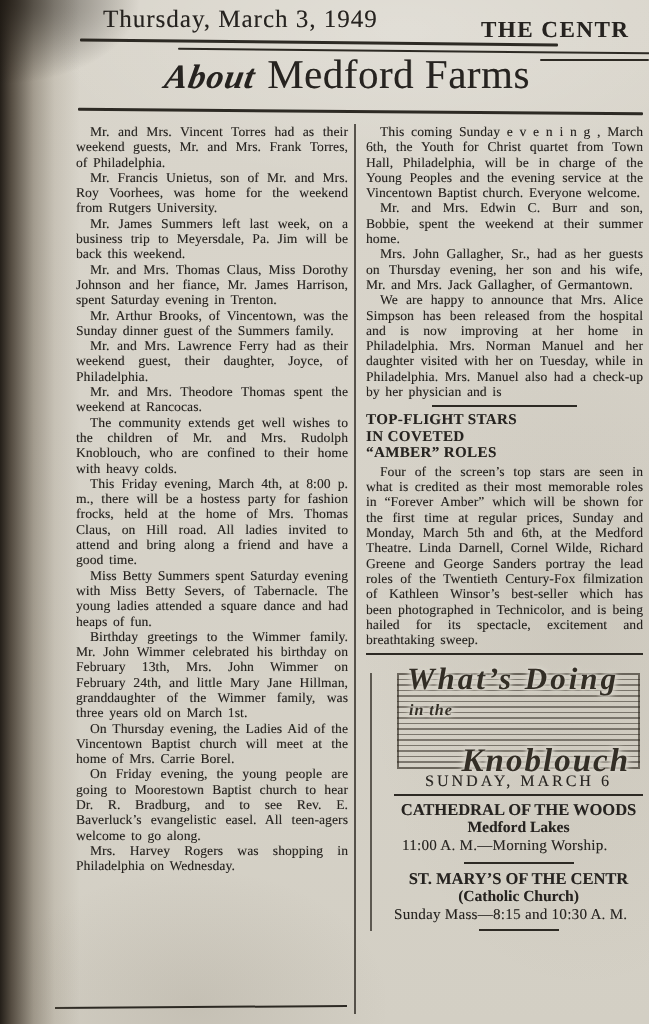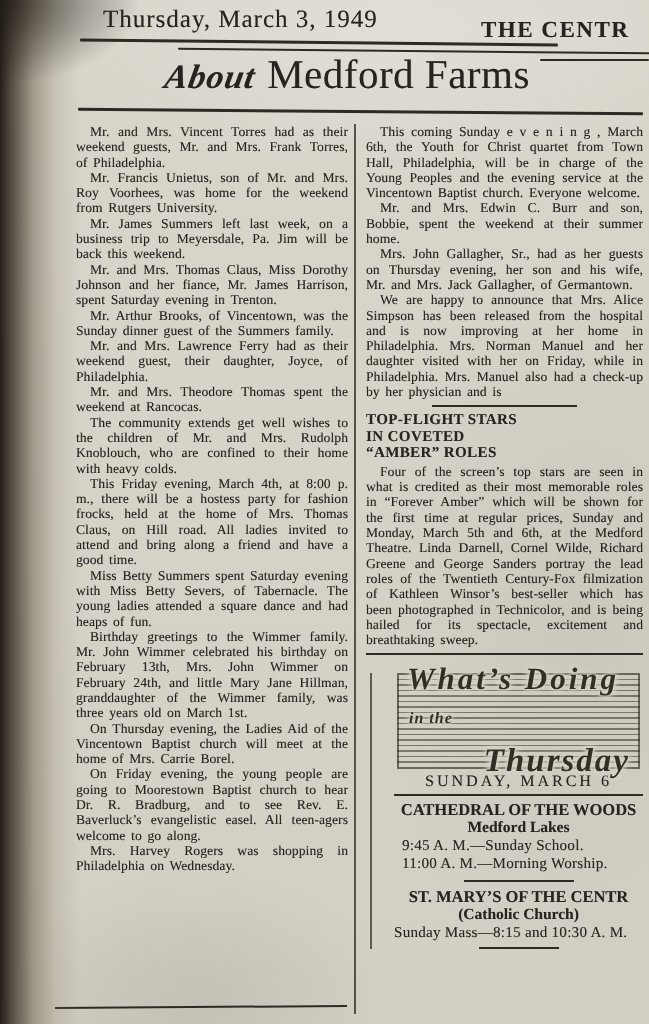--- a/index.html
+++ b/index.html
@@ -41,21 +41,21 @@
   .logo-box {
     position:relative; height:92px; margin:7px 3px 4px 3px;
     background:repeating-linear-gradient(180deg, transparent 0px, transparent 4px, rgba(52,46,38,0.55) 4px, rgba(52,46,38,0.55) 5.5px);
     border:2px solid rgba(50,44,36,0.65);
   }
   .logo-box span {
     position:absolute; font-weight:bold; font-style:italic; color:#332e26;
     text-shadow:0 0 4px #d7d3c9, 0 0 4px #d7d3c9, 0 0 7px #d7d3c9, 0 0 9px #d7d3c9;
   }
   .logo-l1 { top:-4px; left:8px; font-size:31px; letter-spacing:3px; }
-  .logo-l2 { top:36px; left:10px; font-size:16px; letter-spacing:1px; }
+  .logo-l2 { top:28px; left:10px; font-size:16px; letter-spacing:1px; }
   .logo-l3 { bottom:-2px; right:8px; font-size:33px; letter-spacing:2px; }
   .church-date { text-align:center; font-size:16px; letter-spacing:3px; margin-top:5px; white-space:nowrap; }
   .church-name { text-align:center; font-weight:bold; font-size:16.5px; line-height:19px; margin-top:4px; white-space:nowrap; }
   .church-sub  { text-align:center; font-weight:bold; font-size:15.5px; line-height:18px; white-space:nowrap; }
   .church-time { font-size:15px; line-height:18px; padding-left:8px; white-space:nowrap; letter-spacing:0.3px; }
   .bottom-rule-left { position:absolute; left:55px; top:1006px; width:292px; height:2px; background:#2d2a24; transform:rotate(-0.4deg); }
 </style>
 </head>
 <body>
 
@@ -90,45 +90,44 @@
     <p>On Thursday evening, the Ladies Aid of the Vincentown Baptist church will meet at the home of Mrs. Carrie Borel.</p>
     <p>On Friday evening, the young people are going to Moorestown Baptist church to hear Dr. R. Bradburg, and to see Rev. E. Baverluck’s evangelistic easel. All teen-agers welcome to go along.</p>
     <p>Mrs. Harvey Rogers was shopping in Philadelphia on Wednesday.</p>
   </div>
   <div class="bottom-rule-left"></div>
 
   <div class="col col-right">
     <p>This coming Sunday e v e n i n g , March 6th, the Youth for Christ quartet from Town Hall, Philadelphia, will be in charge of the Young Peoples and the evening service at the Vincentown Baptist church. Everyone welcome.</p>
     <p>Mr. and Mrs. Edwin C. Burr and son, Bobbie, spent the weekend at their summer home.</p>
     <p>Mrs. John Gallagher, Sr., had as her guests on Thursday evening, her son and his wife, Mr. and Mrs. Jack Gallagher, of Germantown.</p>
-    <p>We are happy to announce that Mrs. Alice Simpson has been released from the hospital and is now improving at her home in Philadelphia. Mrs. Norman Manuel and her daughter visited with her on Friday, while in Philadelphia. Mrs. Manuel also had a check-up by her physician and is</p>
+    <p>We are happy to announce that Mrs. Alice Simpson has been released from the hospital and is now improving at her home in Philadelphia. Mrs. Norman Manuel and her daughter visited with her on Tuesday, while in Philadelphia. Mrs. Manuel also had a check-up by her physician and is</p>
 
     <div class="short-rule" style="width:145px;"></div>
 
     <div class="movie-head">TOP-FLIGHT STARS</div>
     <div class="movie-head">IN COVETED</div>
     <div class="movie-head">“AMBER” ROLES</div>
 
     <p style="margin-top:2px;">Four of the screen’s top stars are seen in what is credited as their most memorable roles in “Forever Amber” which will be shown for the first time at regular prices, Sunday and Monday, March 5th and 6th, at the Medford Theatre. Linda Darnell, Cornel Wilde, Richard Greene and George Sanders portray the lead roles of the Twentieth Century-Fox filmization of Kathleen Winsor’s best-seller which has been photographed in Technicolor, and is being hailed for its spectacle, excitement and breathtaking sweep.</p>
 
     <div class="full-rule"></div>
 
     <div class="churches">
       <div class="logo-box">
         <span class="logo-l1">What’s Doing</span>
         <span class="logo-l2">in the</span>
-        <span class="logo-l3">Thursday</span>
+        <span class="logo-l3">Knoblouch</span>
       </div>
       <div class="church-date">SUNDAY, MARCH 6</div>
       <div class="full-rule" style="margin-top:4px;"></div>
 
       <div>
         <div class="church-name">CATHEDRAL OF THE WOODS</div>
         <div class="church-sub">Medford Lakes</div>
-        <div class="church-time">9:45 A. M.—Sunday School.</div>
         <div class="church-time">11:00 A. M.—Morning Worship.</div>
       </div>
 
       <div class="short-rule" style="width:110px; margin-top:7px;"></div>
 
       <div>
         <div class="church-name">ST. MARY’S OF THE CENTR</div>
         <div class="church-sub">(Catholic Church)</div>
         <div class="church-time" style="padding-left:0;">Sunday Mass—8:15 and 10:30 A. M.</div>
       </div>

